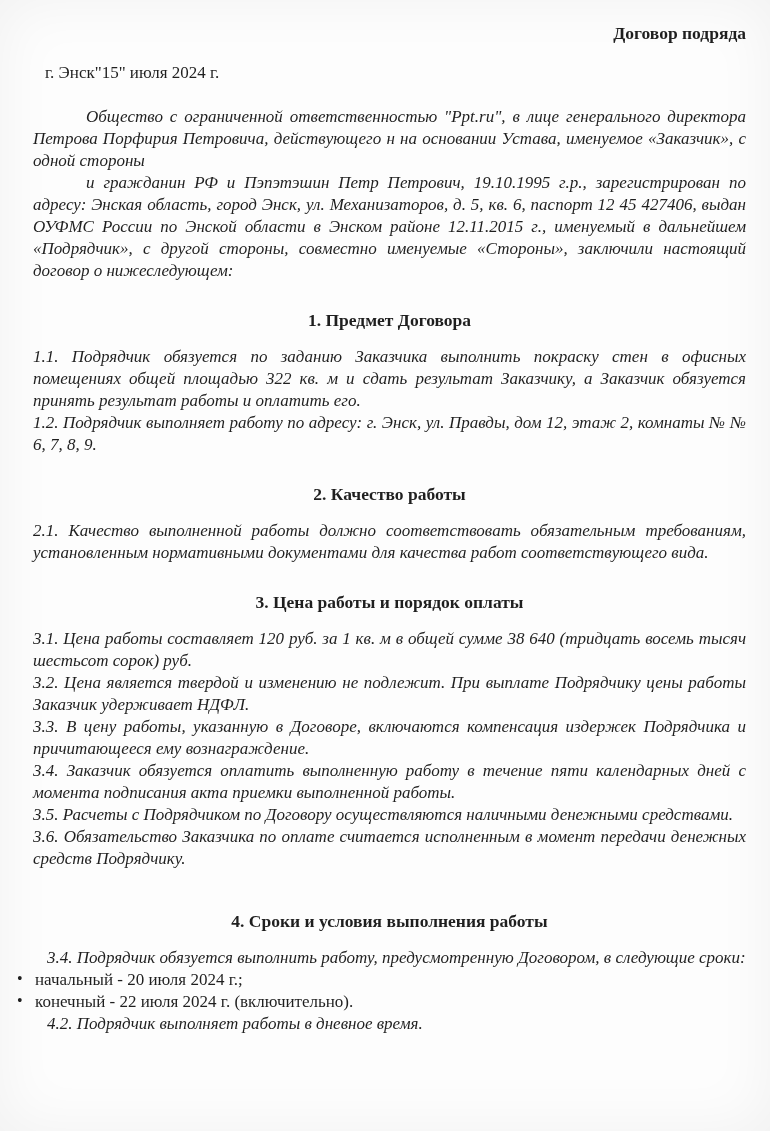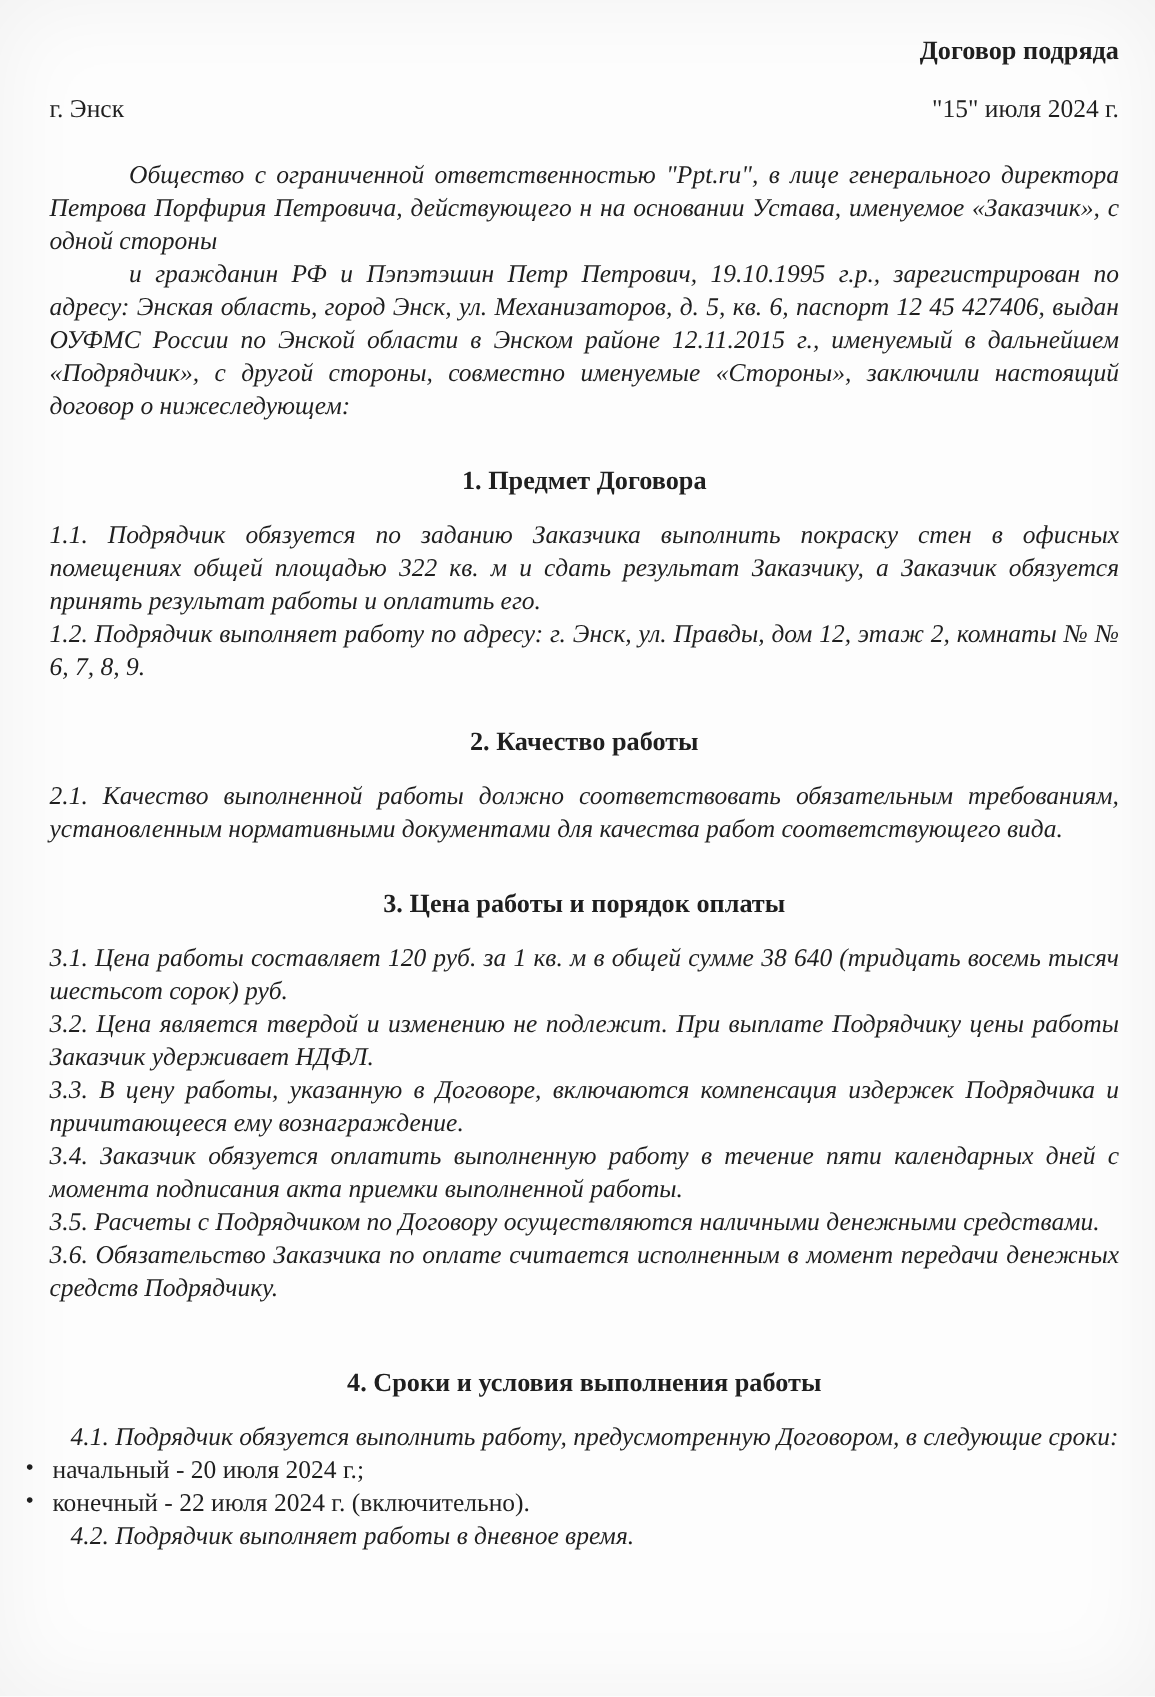--- a/index.html
+++ b/index.html
@@ -37,22 +37,22 @@
   }
   .title {
     margin: 0 0 17px 0;
     text-align: right;
     font-size: 17.5px;
     font-weight: bold;
     line-height: 23px;
   }
   .meta-row {
     display: flex;
-    justify-content: space-between;
-    margin: 0 0 22px 0;
+    justify-content: flex-start;
+    margin: 0 0 22px 12px;
   }
   .para {
     margin: 0;
     text-align: justify;
     font-style: italic;
   }
   .indent-lg { text-indent: 53px; }
   .indent-sm { text-indent: 14px; }
   .heading {
     margin: 27px 0 14px 0;
@@ -96,21 +96,21 @@
       <h2 class="heading">2. Качество работы</h2>
       <p class="para">2.1. Качество выполненной работы должно соответствовать обязательным требованиям, установленным нормативными документами для качества работ соответствующего вида.</p>
       <h2 class="heading">3. Цена работы и порядок оплаты</h2>
       <p class="para">3.1. Цена работы составляет 120 руб. за 1 кв. м в общей сумме 38 640 (тридцать восемь тысяч шестьсот сорок) руб.</p>
       <p class="para">3.2. Цена является твердой и изменению не подлежит. При выплате Подрядчику цены работы Заказчик удерживает НДФЛ.</p>
       <p class="para">3.3. В цену работы, указанную в Договоре, включаются компенсация издержек Подрядчика и причитающееся ему вознаграждение.</p>
       <p class="para">3.4. Заказчик обязуется оплатить выполненную работу в течение пяти календарных дней с момента подписания акта приемки выполненной работы.</p>
       <p class="para">3.5. Расчеты с Подрядчиком по Договору осуществляются наличными денежными средствами.</p>
       <p class="para">3.6. Обязательство Заказчика по оплате считается исполненным в момент передачи денежных средств Подрядчику.</p>
       <h2 class="heading gap-top">4. Сроки и условия выполнения работы</h2>
-      <p class="para indent-sm">4.1. Подрядчик обязуется выполнить работу, предусмотренную Договором, в следующие сроки:</p>
+      <p class="para indent-sm">3.4. Подрядчик обязуется выполнить работу, предусмотренную Договором, в следующие сроки:</p>
       <div class="bullet-item">
     <span class="bullet">•</span>
     <span class="bullet-text">начальный - 20 июля 2024 г.;</span>
   </div>
       <div class="bullet-item">
     <span class="bullet">•</span>
     <span class="bullet-text">конечный - 22 июля 2024 г. (включительно).</span>
   </div>
       <p class="para indent-sm">4.2. Подрядчик выполняет работы в дневное время.</p>
     </div>

